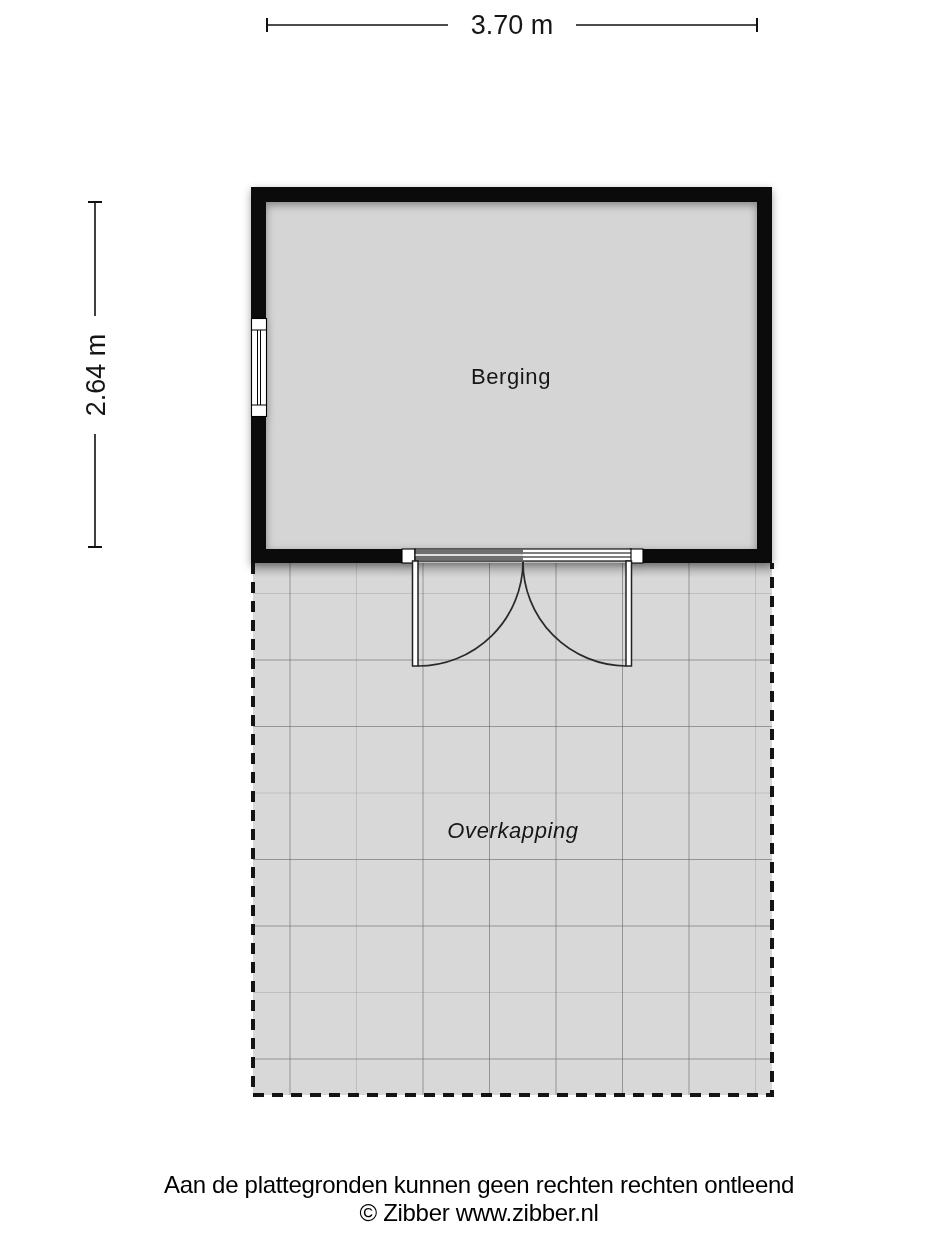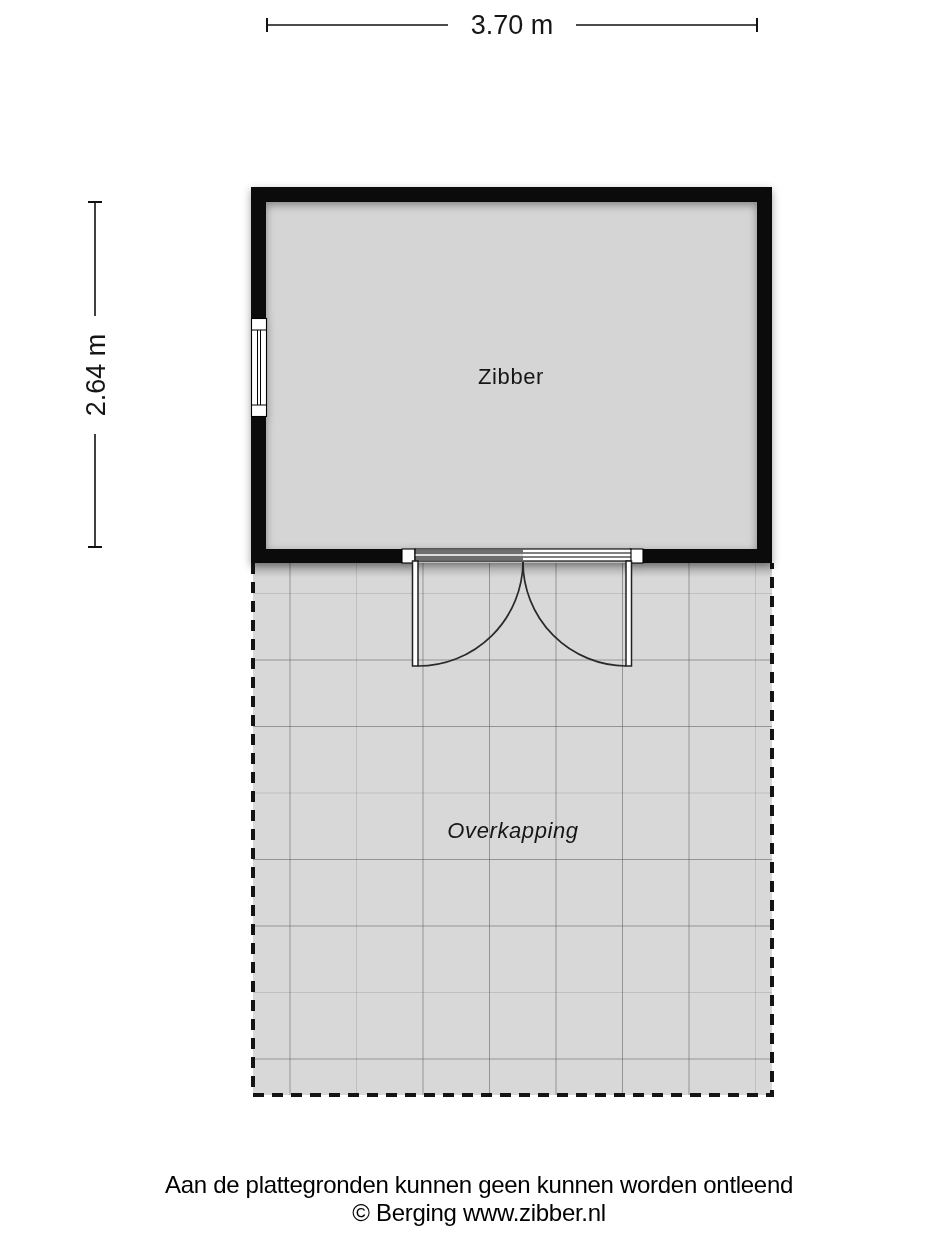--- a/index.html
+++ b/index.html
@@ -134,21 +134,21 @@
       <line class="dim-line" x1="95" y1="434" x2="95" y2="547"></line>
       <line class="dim-tick" x1="88" y1="202" x2="102" y2="202"></line>
       <line class="dim-tick" x1="88" y1="547" x2="102" y2="547"></line>
     </g>
   </svg>
 
   <div class="dim-label" style="left:512px;top:25px;">3.70 m</div>
 
   <div class="dim-label vertical" style="left:96px;top:375px;">2.64 m</div>
 
-  <div class="label" style="left:511px;top:377px;">Zibber</div>
+  <div class="label" style="left:511px;top:377px;">Berging</div>
 
   <div class="label" style="left:513px;top:831px;font-style:italic;">Overkapping</div>
 
   <div class="footer">
-    <div>Aan de plattegronden kunnen geen kunnen worden ontleend</div>
-    <div>© Berging www.zibber.nl</div>
+    <div>Aan de plattegronden kunnen geen rechten rechten ontleend</div>
+    <div>© Zibber www.zibber.nl</div>
   </div>
 </div>
 
 </body></html>

